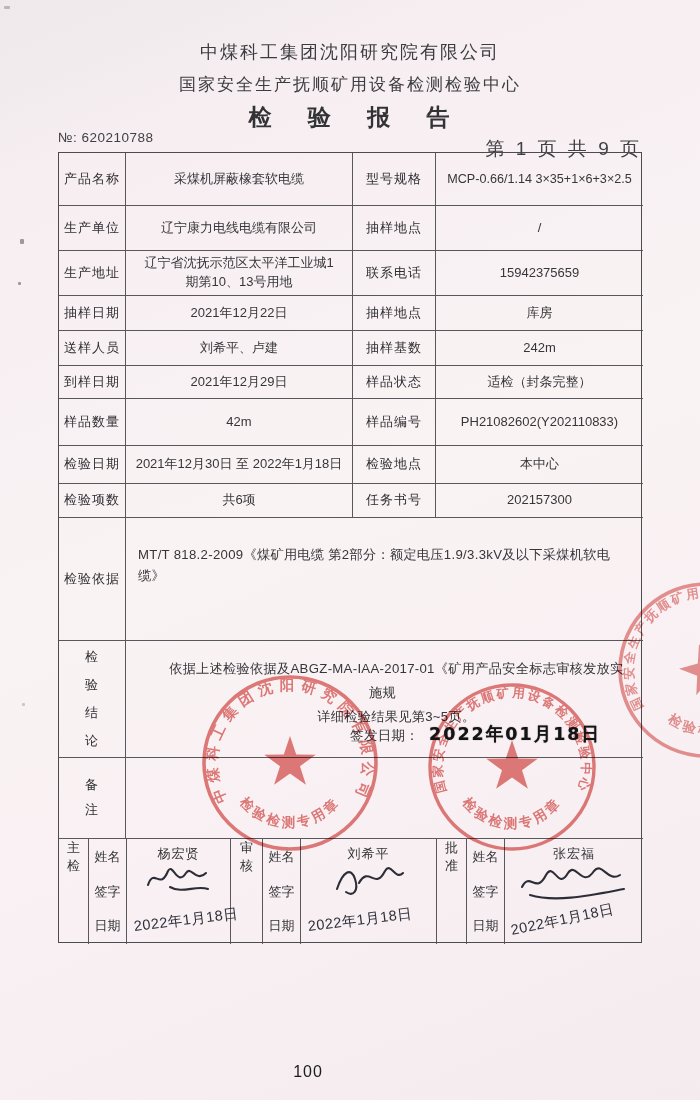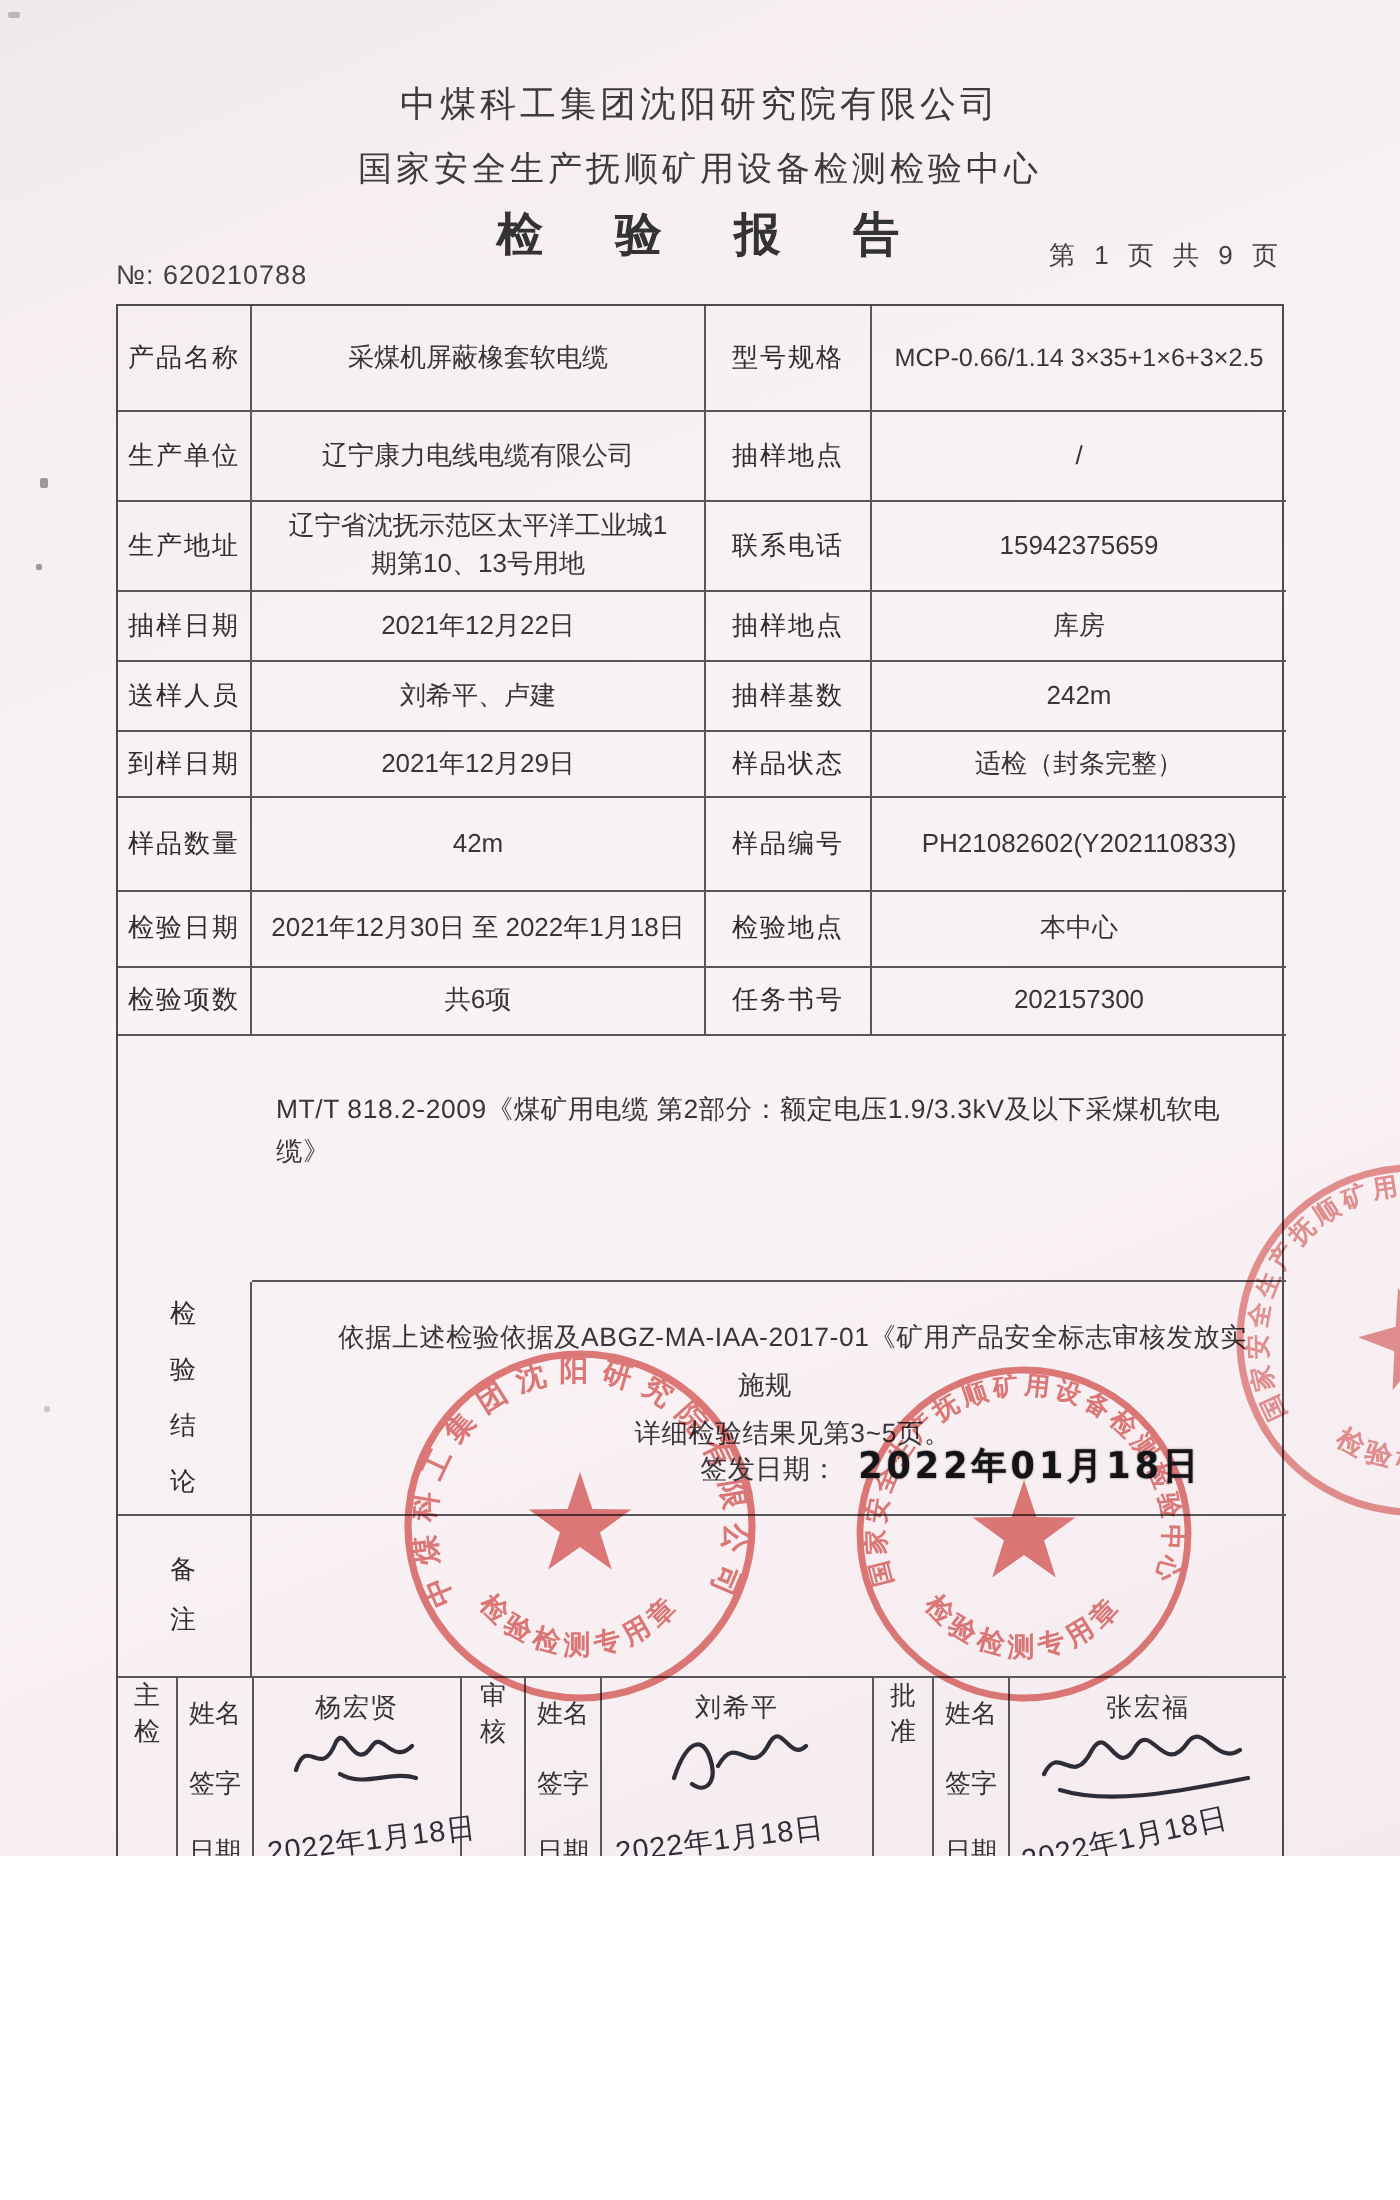--- a/index.html
+++ b/index.html
@@ -1,27 +1,27 @@
 <!DOCTYPE html>
 <html><head>
 <meta charset="utf-8">
 <style>
   * { margin:0; padding:0; box-sizing:border-box; }
   body { width:700px; height:1100px; font-family:"Liberation Sans", sans-serif; background:#fff; }
   .page {
-    position:relative; width:700px; height:928px; overflow:hidden;
+    position:relative; width:700px; height:1100px; overflow:hidden;
     background:linear-gradient(158deg,#efe9ec 0%,#f6eef1 14%,#faf3f4 45%,#f8f0f2 70%,#f3ebee 100%);
     color:#39393c;
   }
   .hline { position:absolute; left:0; width:700px; text-align:center; letter-spacing:2px; color:#3c3c40; }
   .org1 { top:40px; font-size:18px; }
   .org2 { top:73px; font-size:17px; }
   .rtitle { top:102px; font-size:23px; font-weight:bold; letter-spacing:15px; padding-left:13px; color:#333336; }
   .no-line { position:absolute; top:130px; left:58px; font-size:13.5px; color:#3f3f44; letter-spacing:0.5px; }
-  .pg-line { position:absolute; top:119px; right:58px; font-size:13px; color:#3f3f44; letter-spacing:3px; }
+  .pg-line { position:absolute; top:136px; right:58px; font-size:19px; color:#3f3f44; letter-spacing:3px; }
 
   .report-table {
     position:absolute; left:58px; top:152px; width:584px; height:791px;
     display:grid;
     grid-template-columns:67px 227px 83px 207px;
     grid-template-rows:53px 45px 45px 35px 35px 33px 47px 38px 34px 123px 117px 81px 105px;
     border:1.4px solid #4c4c50;
     font-size:13px;
   }
   .c {
@@ -121,20 +121,21 @@
     <div class="c lbl">检验日期</div>
     <div class="c">2021年12月30日 至 2022年1月18日</div>
     <div class="c lbl">检验地点</div>
     <div class="c lastcol">本中心</div>
 
     <div class="c lbl">检验项数</div>
     <div class="c">共6项</div>
     <div class="c lbl">任务书号</div>
     <div class="c lastcol">202157300</div>
 
+    <div class="c lbl">检验依据</div>
     <div class="c lastcol span3 basis-content">MT/T 818.2-2009《煤矿用电缆 第2部分：额定电压1.9/3.3kV及以下采煤机软电缆》</div>
 
     <div class="c lbl lh-concl">
         <span class="vtext">检验结论</span>
       </div>
     <div class="c lastcol span3 concl-content">
       <p class="indent">依据上述检验依据及ABGZ-MA-IAA-2017-01《矿用产品安全标志审核发放实施规</p>
       <p class="indent">详细检验结果见第3~5页。</p>
       <div class="issue-line">
         <span>签发日期：</span><span class="issue-date">2022年01月18日</span>

